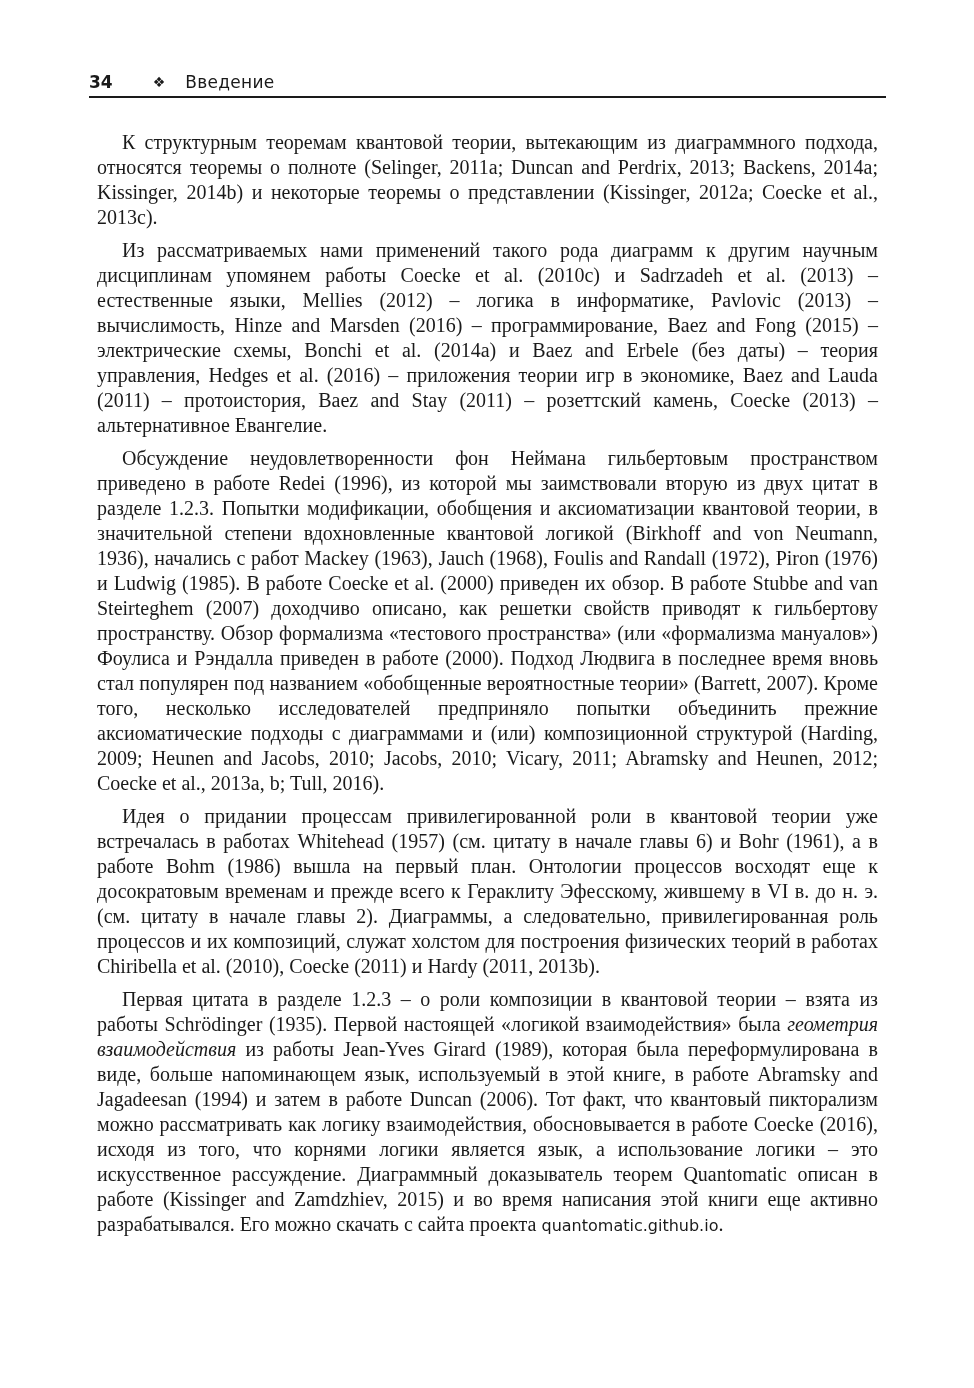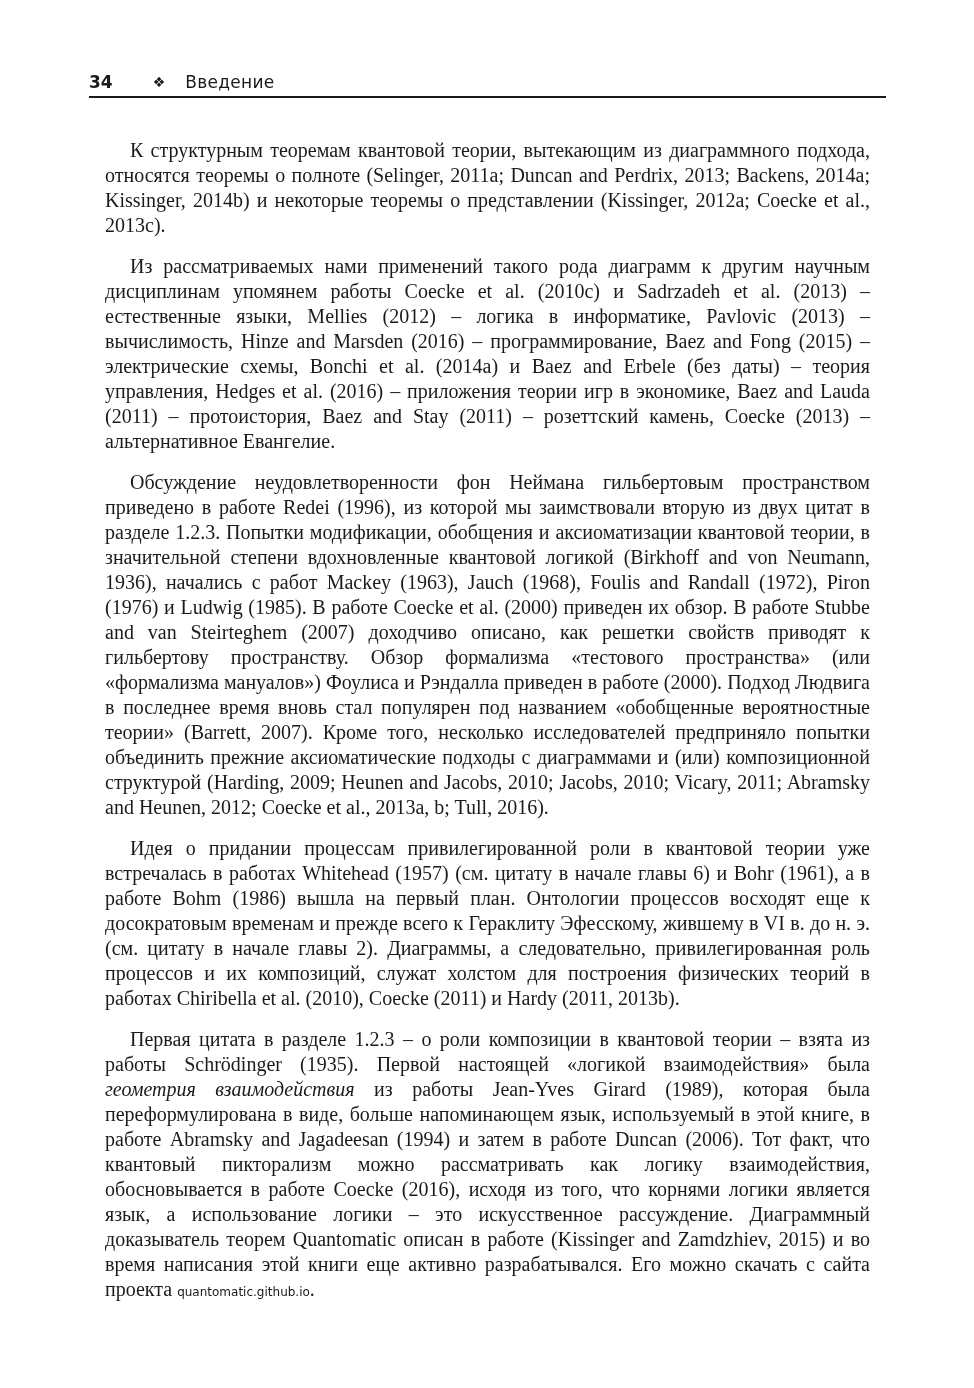--- a/index.html
+++ b/index.html
@@ -43,29 +43,29 @@
       left: 89px;
       top: 122px;
       width: 797px;
       font-family: "Liberation Serif", serif;
       font-size: 20px;
       line-height: 25px;
       text-align: justify;
       hyphens: manual;
     }
     .body-text p {
-      margin: 16px;
+      margin: 8px;
       text-indent: 25px;
     }
     .body-text em {
       font-style: italic;
     }
     .url {
       font-family: "DejaVu Sans", sans-serif;
-      font-size: 12px;
+      font-size: 16px;
     }
   </style>
 </head>
 <body>
 
 <header class="page-header">
   <span class="page-number">34</span>
   <span class="ornament">❖</span>
   <span class="running-title">Введение</span>
 </header>

